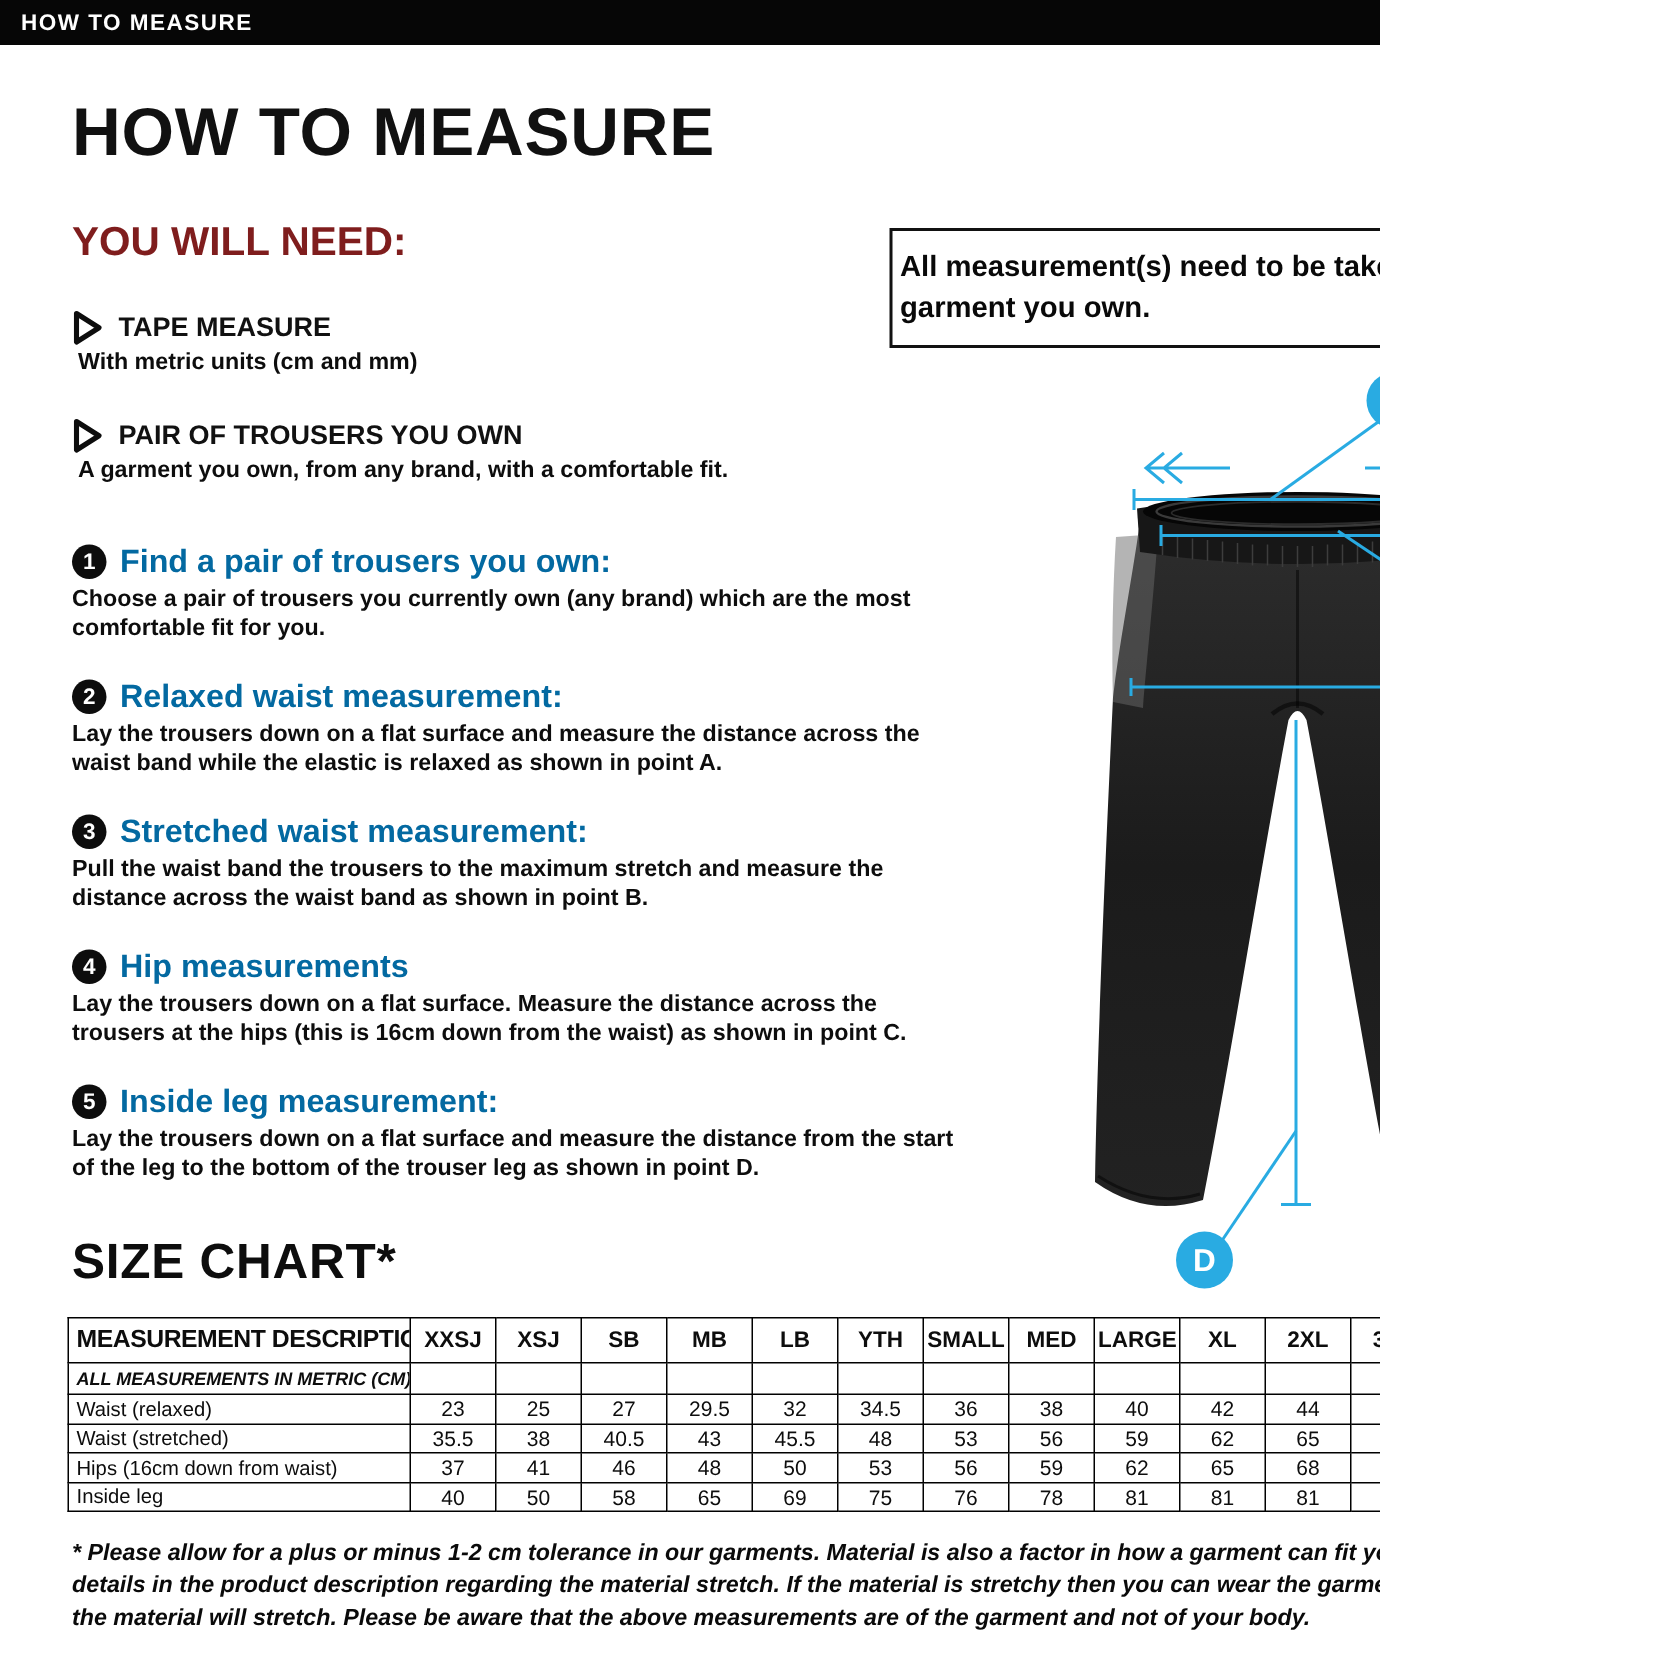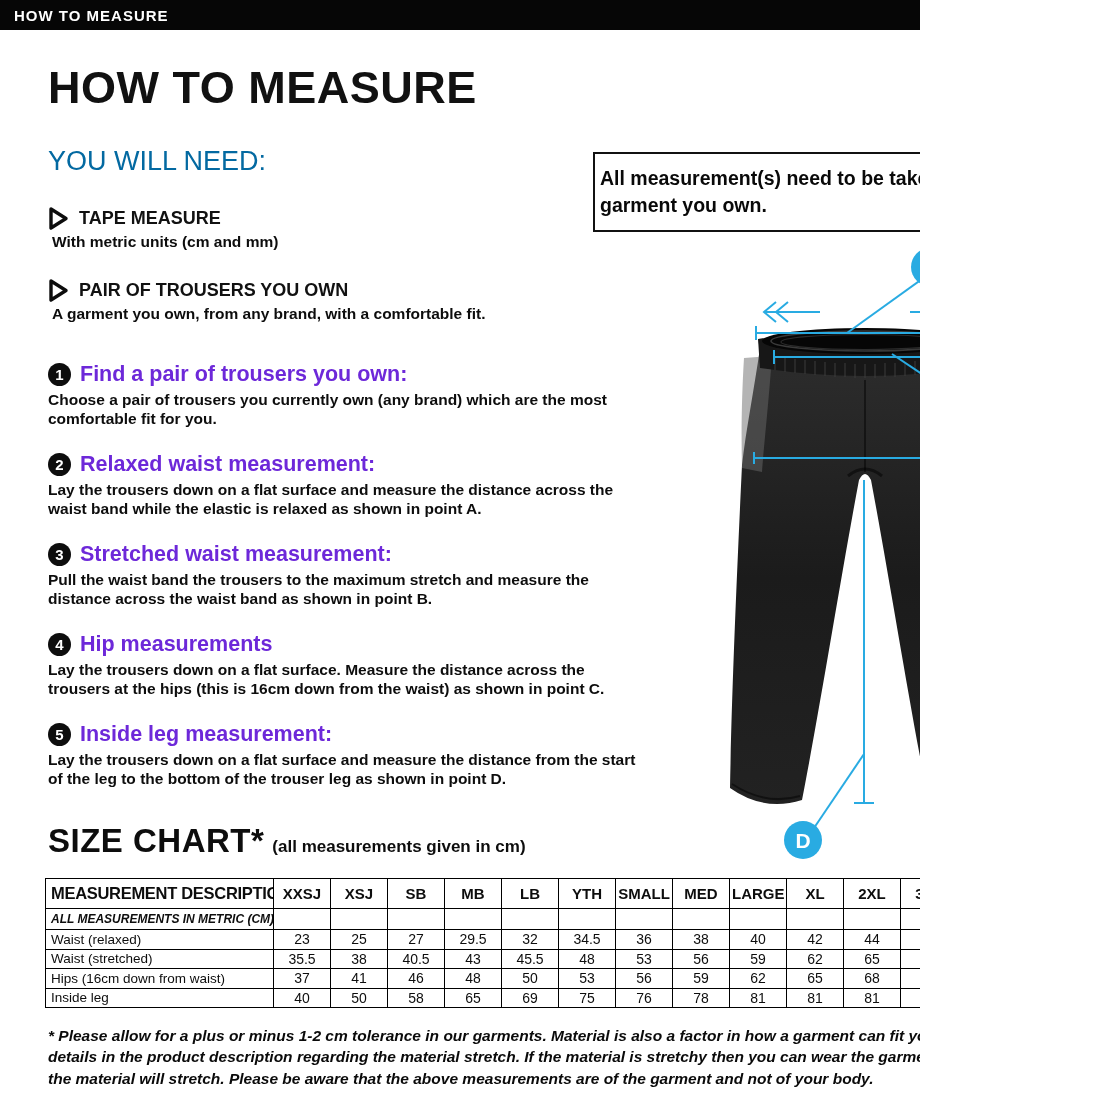--- a/index.html
+++ b/index.html
@@ -7,33 +7,33 @@
   #page { position:relative; width:920px; height:1120px; overflow:hidden; background:#fff; }
 
   
   .topbar { position:absolute; left:0; top:0; width:1120px; height:30px; background:#060606; display:flex; align-items:center; }
   .topbar-title { color:#fff; font-size:15px; font-weight:bold; letter-spacing:1px; padding-left:14px; }
   .topbar-logo { position:absolute; right:6px; top:1px; width:40px; height:28px; display:flex; flex-direction:column; align-items:center; }
   .topbar-logo .brand-word { color:#fff; font-size:5px; font-weight:bold; letter-spacing:.6px; margin-top:-1px; }
 
   
   .h1 { position:absolute; left:48px; top:62px; font-size:45px; font-weight:800; letter-spacing:.5px; color:#111; }
-  .h2 { position:absolute; left:48px; top:146px; font-size:27px; font-weight:400; color:#0369a1; }
+  .h2 { position:absolute; left:48px; top:146px; font-size:27px; font-weight:700; color:#7f1d1d; }
 
   
   .need { position:absolute; left:48px; width:600px; }
   .need .titlerow { display:flex; align-items:center; gap:10px; }
   .need .title { font-size:18px; font-weight:800; color:#111; }
   .need .desc { font-size:15.5px; font-weight:bold; margin-top:2px; margin-left:4px; }
 
   
   .step { position:absolute; left:48px; width:600px; }
   .step .titlerow { display:flex; align-items:center; gap:9px; }
   .stepnum { width:23px; height:23px; border-radius:50%; background:#0d0d0d; color:#fff; font-size:15px; font-weight:bold; display:flex; align-items:center; justify-content:center; flex:0 0 23px; }
-  .step .title { font-size:21.5px; font-weight:800; color:#6d28d9; }
+  .step .title { font-size:21.5px; font-weight:800; color:#0369a1; }
   .step .desc { font-size:15.5px; font-weight:bold; line-height:1.22; margin-top:4px; width:592px; }
 
   
   .notebox { position:absolute; left:593px; top:152px; width:464px; height:80px; border:2.5px solid #111; padding:11px 5px; font-size:19.5px; font-weight:bold; line-height:1.4; color:#090909; }
 
   
   .diagram { position:absolute; left:680px; top:240px; width:440px; height:640px; }
 
   
   .sizechart-h { position:absolute; left:48px; top:822px; display:flex; align-items:baseline; gap:8px;text-align:right; }
@@ -239,21 +239,20 @@
         <circle cx="355" cy="318" r="19" fill="#29abe2"></circle>
         <text x="355" y="325.5" fill="#fff">C</text>
         <circle cx="123" cy="600" r="19" fill="#29abe2"></circle>
         <text x="123" y="607.5" fill="#fff">D</text>
       </g>
     </svg>
   </div>
 
   <div class="sizechart-h">
     <span class="big">SIZE CHART*</span>
-    <span class="small">(all measurements given in cm)</span>
   </div>
 
   <table class="size-table">
     <colgroup id="size-colgroup">
         <col class="desc-col">
         <col class="size-col">
         <col class="size-col">
         <col class="size-col">
         <col class="size-col">
         <col class="size-col">

